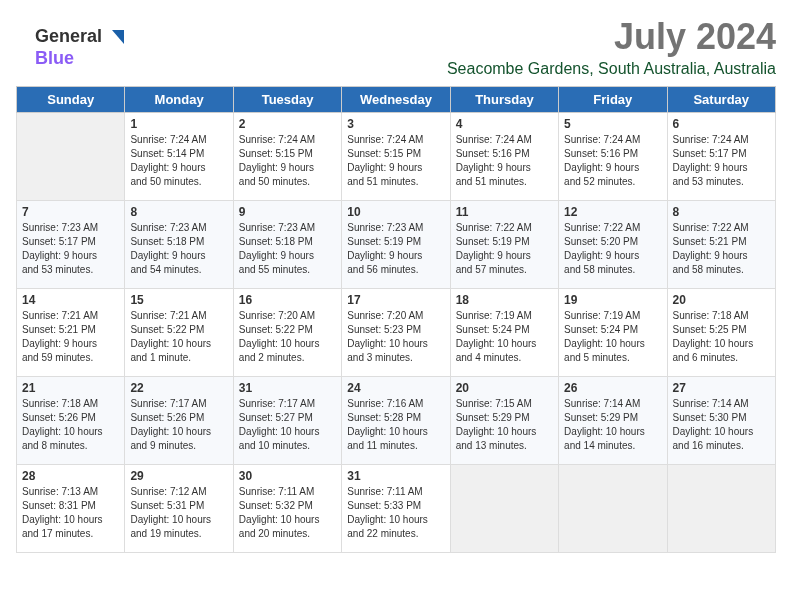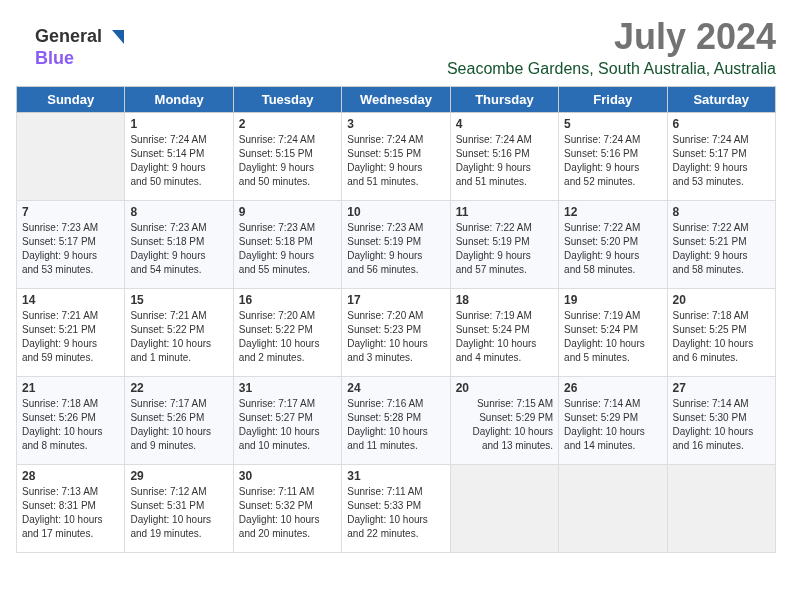--- a/index.html
+++ b/index.html
@@ -293,21 +293,21 @@
         </td>
         <td>
           <span class="day-num">24</span>
           <div class="day-info" style="white-space: pre-line;">Sunrise: 7:16 AM
 Sunset: 5:28 PM
 Daylight: 10 hours
 and 11 minutes.</div>
         </td>
         <td>
           <span class="day-num">20</span>
-          <div class="day-info" style="white-space: pre-line; text-align: right;">Sunrise: 7:15 AM
+          <div class="day-info" style="white-space: pre-line;">Sunrise: 7:15 AM
 Sunset: 5:29 PM
 Daylight: 10 hours
 and 13 minutes.</div>
         </td>
         <td>
           <span class="day-num">26</span>
           <div class="day-info" style="white-space: pre-line;">Sunrise: 7:14 AM
 Sunset: 5:29 PM
 Daylight: 10 hours
 and 14 minutes.</div>

